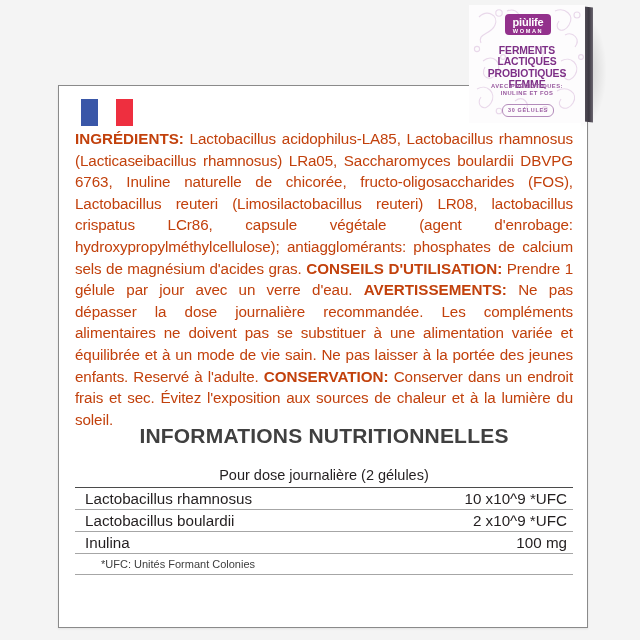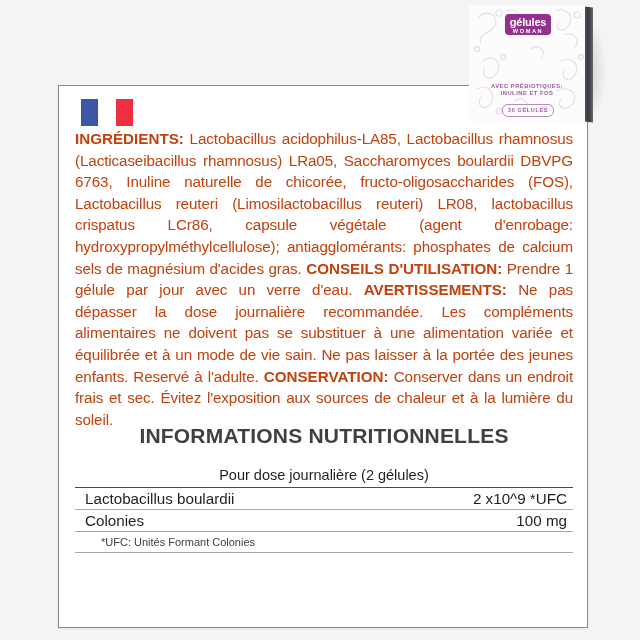--- a/index.html
+++ b/index.html
@@ -243,25 +243,29 @@
     <span class="hd">INGRÉDIENTS:</span><span> Lactobacillus acidophilus-LA85, Lactobacillus rhamnosus (Lacticaseibacillus rhamnosus) LRa05, Saccharomyces boulardii DBVPG 6763, Inuline naturelle de chicorée, fructo-oligosaccharides (FOS), Lactobacillus reuteri (Limosilactobacillus reuteri) LR08, lactobacillus crispatus LCr86, capsule végétale (agent d'enrobage: hydroxypropylméthylcellulose); antiagglomérants: phosphates de calcium sels de magnésium d'acides gras. </span><span class="hd">CONSEILS D'UTILISATION:</span><span> Prendre 1 gélule par jour avec un verre d'eau. </span><span class="hd">AVERTISSEMENTS:</span><span> Ne pas dépasser la dose journalière recommandée. Les compléments alimentaires ne doivent pas se substituer à une alimentation variée et équilibrée et à un mode de vie sain. Ne pas laisser à la portée des jeunes enfants. Reservé à l'adulte. </span><span class="hd">CONSERVATION:</span><span> Conserver dans un endroit frais et sec. Évitez l'exposition aux sources de chaleur et à la lumière du soleil.</span>
   </div>
 
   <div id="nutrition-block">
     <div id="nutrition-title">INFORMATIONS NUTRITIONNELLES</div>
     <div id="nutrition-subtitle">Pour dose journalière (2 gélules)</div>
 
     <table id="nutrition-table">
       <tbody>
         <tr class="row-item">
+          <td class="cell-name">Lactobacillus rhamnosus</td>
+          <td class="cell-value">10 x10^9 *UFC</td>
+        </tr>
+        <tr class="row-item">
           <td class="cell-name">Lactobacillus boulardii</td>
           <td class="cell-value">2 x10^9 *UFC</td>
         </tr>
         <tr class="row-item">
-          <td class="cell-name">Colonies</td>
+          <td class="cell-name">Inulina</td>
           <td class="cell-value">100 mg</td>
         </tr>
         <tr id="footnote-row">
           <td colspan="2">*UFC: Unités Formant Colonies</td>
         </tr>
       </tbody>
     </table>
   </div>
 </div>
 
@@ -289,24 +293,29 @@
         <path d="M92,56 C102,50 112,60 106,70 C100,80 90,72 96,64"></path>
         <circle cx="112" cy="52" r="2.4"></circle>
         <path d="M88,86 C98,80 110,88 104,98 C98,108 86,102 92,94"></path>
         <circle cx="76" cy="104" r="2.4"></circle>
         <path d="M46,96 C54,90 62,98 56,106"></path>
         <path d="M62,44 C70,38 78,46 72,54"></path>
       </g>
     </svg>
 
     <div id="logo-badge">
-      <span class="logo-main">gélules</span>
+      <span class="logo-main">piùlife</span>
       <span class="logo-sub">WOMAN</span>
     </div>
 
+    <div id="box-title">
+      <div>FERMENTS LACTIQUES</div>
+      <div>PROBIOTIQUES</div>
+      <div>FEMME</div>
+    </div>
 
     <div id="box-subtitle">
       <div>AVEC PRÉBIOTIQUES:</div>
       <div>INULINE ET FOS</div>
     </div>
 
     <div id="box-capsules">30 GÉLULES</div>
 
   </div>
 </div>

